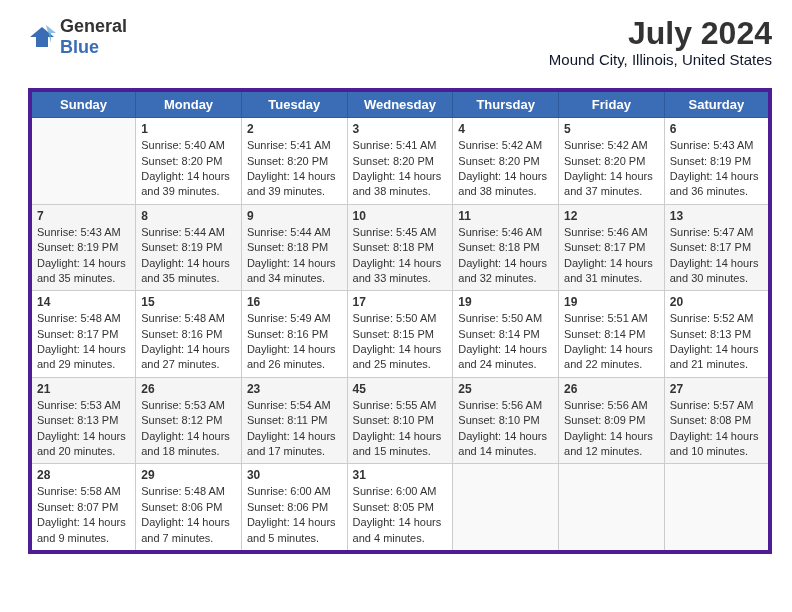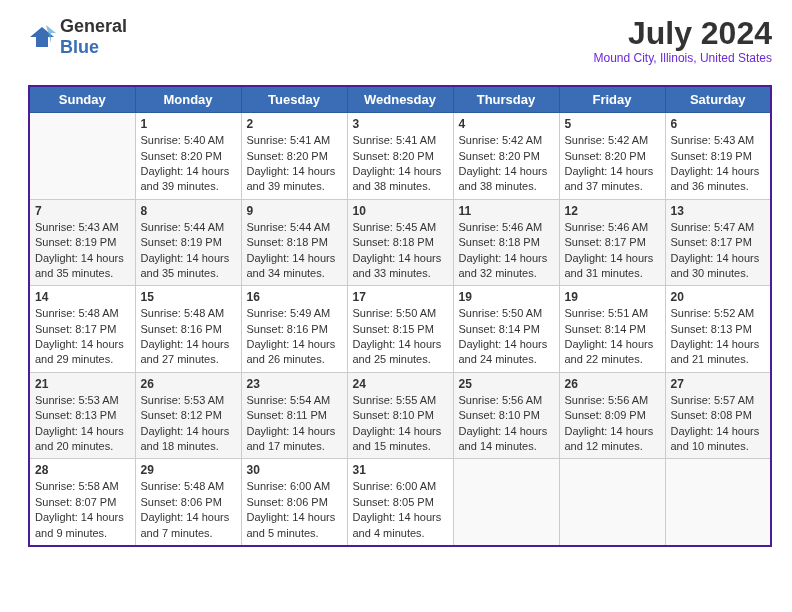--- a/index.html
+++ b/index.html
@@ -42,27 +42,27 @@
     .title-area {
       text-align: right;
     }
     .month-title {
       font-size: 32px;
       font-weight: bold;
       color: #333;
       line-height: 1.1;
     }
     .location-title {
-      font-size: 12px;
-      color: #6d28d9;
+      font-size: 15px;
+      color: #0f172a;
     }
     .calendar-table {
       width: 100%;
       border-collapse: collapse;
-      border: 2px solid #4c1d95;
+      border: 4px solid #4c1d95;
       margin-top: 20px;
     }
     .calendar-table th {
       background-color: #3a6db5;
       color: white;
       text-align: center;
       padding: 5px 4px;
       font-size: 13px;
       font-weight: bold;
       border: 1px solid #2d5a9a;
@@ -292,21 +292,21 @@
 and 18 minutes.</div>
           </td>
           <td>
             <span class="day-number">23</span>
             <div class="day-info" style="white-space: pre-line;">Sunrise: 5:54 AM
 Sunset: 8:11 PM
 Daylight: 14 hours
 and 17 minutes.</div>
           </td>
           <td>
-            <span class="day-number">24</span>
+            <span class="day-number">45</span>
             <div class="day-info" style="white-space: pre-line;">Sunrise: 5:55 AM
 Sunset: 8:10 PM
 Daylight: 14 hours
 and 15 minutes.</div>
           </td>
           <td>
             <span class="day-number">25</span>
             <div class="day-info" style="white-space: pre-line;">Sunrise: 5:56 AM
 Sunset: 8:10 PM
 Daylight: 14 hours

